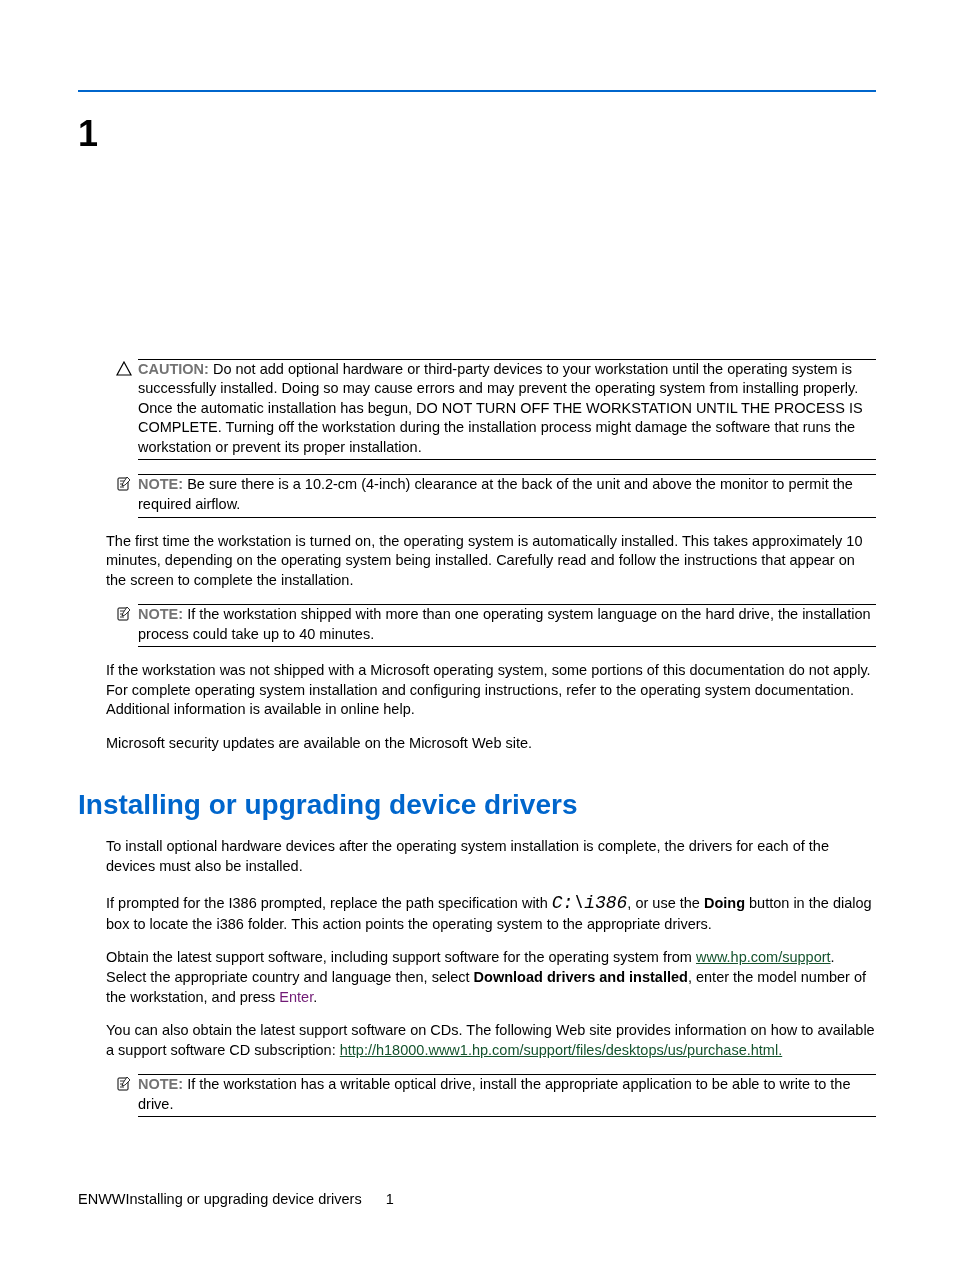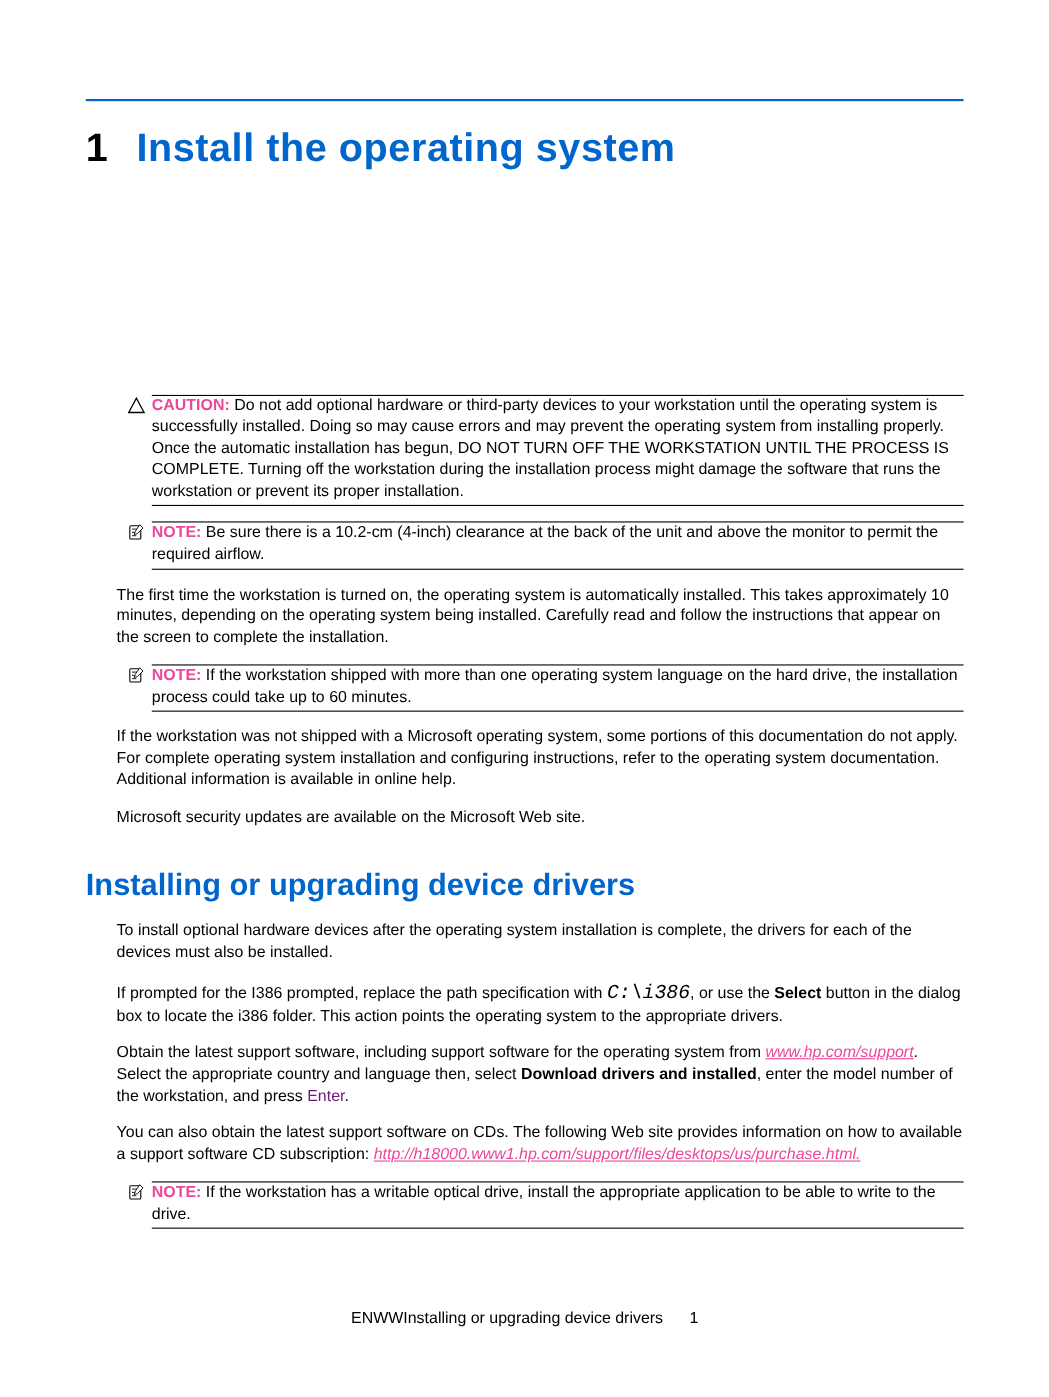--- a/index.html
+++ b/index.html
@@ -46,21 +46,21 @@
     }
     .callout-icon {
       position: absolute;
       left: -22px;
       top: 2px;
       width: 16px;
       height: 16px;
     }
     .callout-label {
       font-weight: bold;
-      color: #ec4899;
+      color: #737373;
     }
     .callout-rule {
       border: none;
       border-top: 1px solid #000;
       margin-top: 2px;
     }
     .body-para {
       margin-left: 28px;
       margin-bottom: 14px;
     }
@@ -73,49 +73,47 @@
     }
     .mono {
       font-family: "Courier New", monospace;
       font-size: 18px;
       font-style: italic;
     }
     .bold {
       font-weight: bold;
     }
     .link {
-      color: #ec4899;
+      color: #14532d;
       text-decoration: underline;
-      font-style: italic;
     }
     .plain-link {
       color: #701a75;
     }
     .footer {
       position: absolute;
       bottom: 60px;
       left: 78px;
       right: 78px;
       display: flex;
-      justify-content: center;
+      justify-content: flex-start;
       font-size: 14.5px;
     }
     .footer-right {
       display: flex;
       gap: 24px;
     }
   </style>
 </head>
 <body>
 
 <div class="top-rule"></div>
 
 <div class="chapter-header">
   <span class="chapter-number">1</span>
-  <span class="chapter-title">Install the operating system</span>
 </div>
 
 <div class="callout-block">
   <svg class="callout-icon" viewBox="0 0 16 16">
     <path d="M8 1 L15 14 L1 14 Z" fill="none" stroke="#000" stroke-width="1.2"></path>
   </svg>
   <hr class="callout-rule">
   <span class="callout-label">CAUTION:</span>
   <span>Do not add optional hardware or third-party devices to your workstation until the operating system is successfully installed. Doing so may cause errors and may prevent the operating system from installing properly. Once the automatic installation has begun, DO NOT TURN OFF THE WORKSTATION UNTIL THE PROCESS IS COMPLETE. Turning off the workstation during the installation process might damage the software that runs the workstation or prevent its proper installation.</span>
   <hr class="callout-rule">
@@ -136,34 +134,34 @@
 <p class="body-para">The first time the workstation is turned on, the operating system is automatically installed. This takes approximately 10 minutes, depending on the operating system being installed. Carefully read and follow the instructions that appear on the screen to complete the installation.</p>
 
 <div class="callout-block">
   <svg class="callout-icon" viewBox="0 0 16 16">
     <rect x="2" y="2" width="10" height="12" rx="1" fill="none" stroke="#000" stroke-width="1"></rect>
     <path d="M4 5 L10 5 M4 8 L10 8 M4 11 L8 11" stroke="#000" stroke-width="0.8"></path>
     <path d="M11 1 L14 4 L9 9 L6 10 L7 7 Z" fill="#fff" stroke="#000" stroke-width="0.8"></path>
   </svg>
   <hr class="callout-rule">
   <span class="callout-label">NOTE:</span>
-  <span>If the workstation shipped with more than one operating system language on the hard drive, the installation process could take up to 60 minutes.</span>
+  <span>If the workstation shipped with more than one operating system language on the hard drive, the installation process could take up to 40 minutes.</span>
   <hr class="callout-rule">
 </div>
 
 <p class="body-para">If the workstation was not shipped with a Microsoft operating system, some portions of this documentation do not apply. For complete operating system installation and configuring instructions, refer to the operating system documentation. Additional information is available in online help.</p>
 
 <p class="body-para">Microsoft security updates are available on the Microsoft Web site.</p>
 
 <h2 class="section-heading">Installing or upgrading device drivers</h2>
 
 <p class="body-para">To install optional hardware devices after the operating system installation is complete, the drivers for each of the devices must also be installed.</p>
 
 <p class="body-para">
-  <span>If prompted for the I386 prompted, replace the path specification with </span><span class="mono">C:\i386</span><span>, or use the </span><span class="bold">Select</span><span> button in the dialog box to locate the i386 folder. This action points the operating system to the appropriate drivers.</span>
+  <span>If prompted for the I386 prompted, replace the path specification with </span><span class="mono">C:\i386</span><span>, or use the </span><span class="bold">Doing</span><span> button in the dialog box to locate the i386 folder. This action points the operating system to the appropriate drivers.</span>
 </p>
 
 <p class="body-para">
   <span>Obtain the latest support software, including support software for the operating system from </span><a class="link">www.hp.com/support</a><span>. Select the appropriate country and language then, select </span><span class="bold">Download drivers and installed</span><span>, enter the model number of the workstation, and press </span><span class="plain-link">Enter</span><span>.</span>
 </p>
 
 <p class="body-para">
   <span>You can also obtain the latest support software on CDs. The following Web site provides information on how to available a support software CD subscription: </span><a class="link">http://h18000.www1.hp.com/support/files/desktops/us/purchase.html.</a>
 </p>
 

